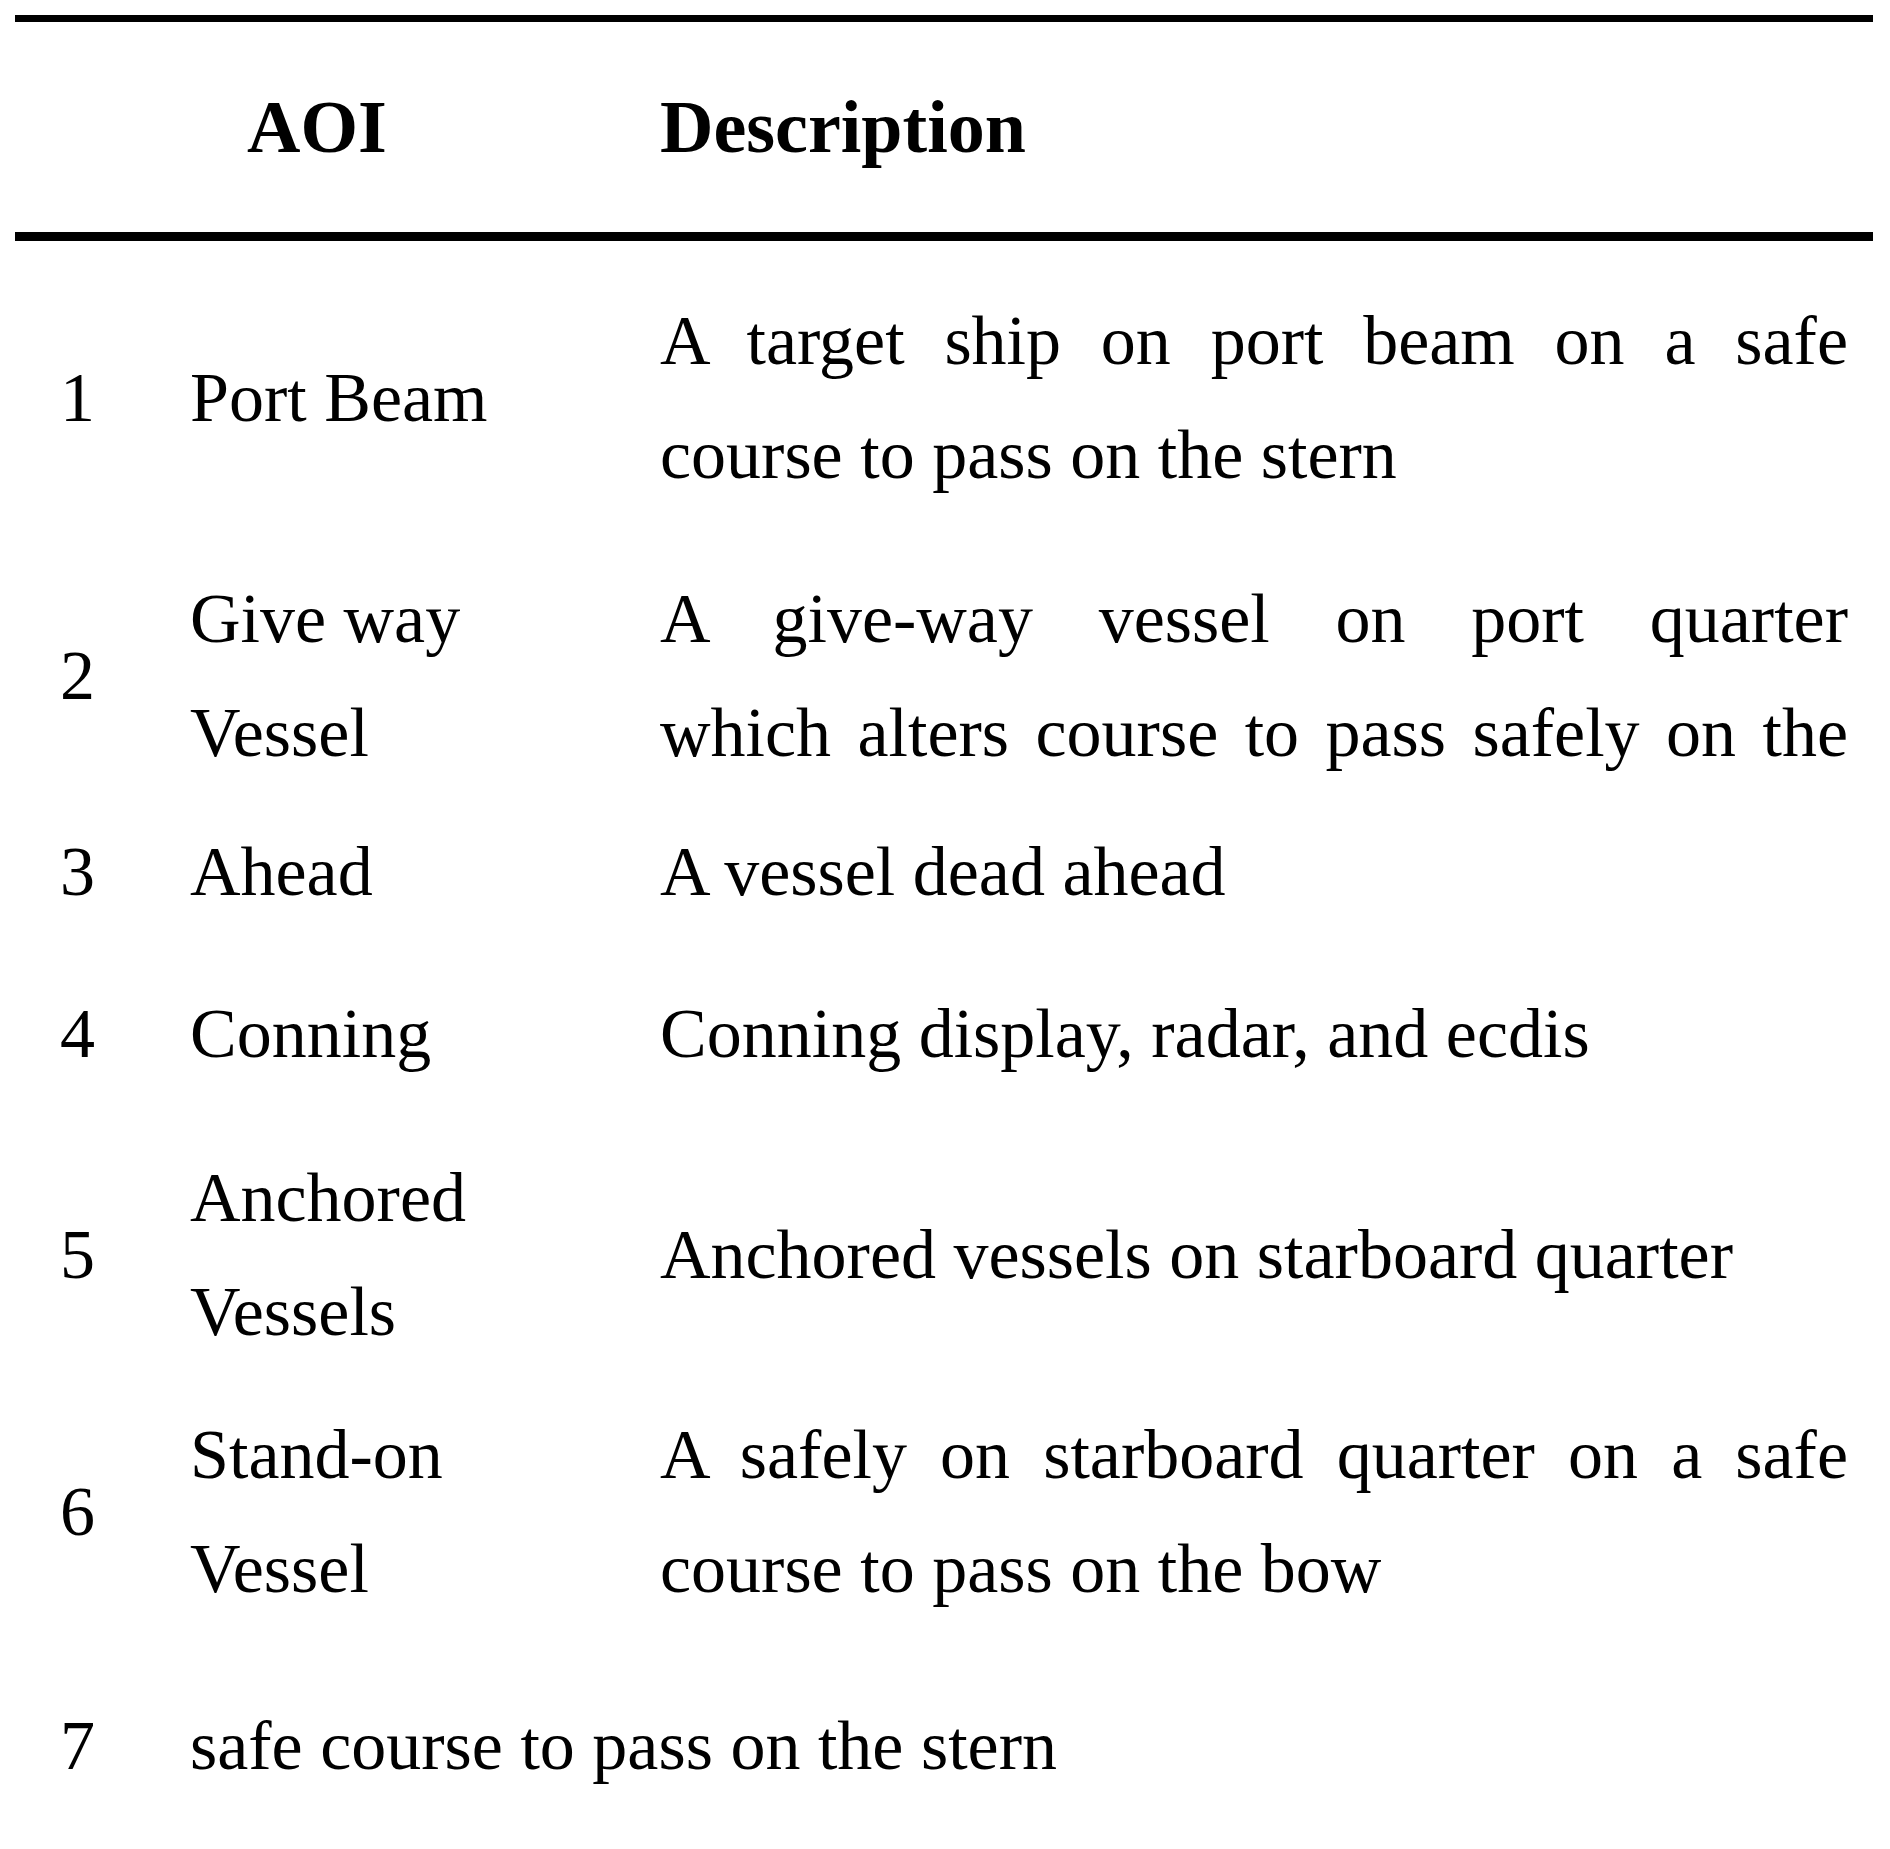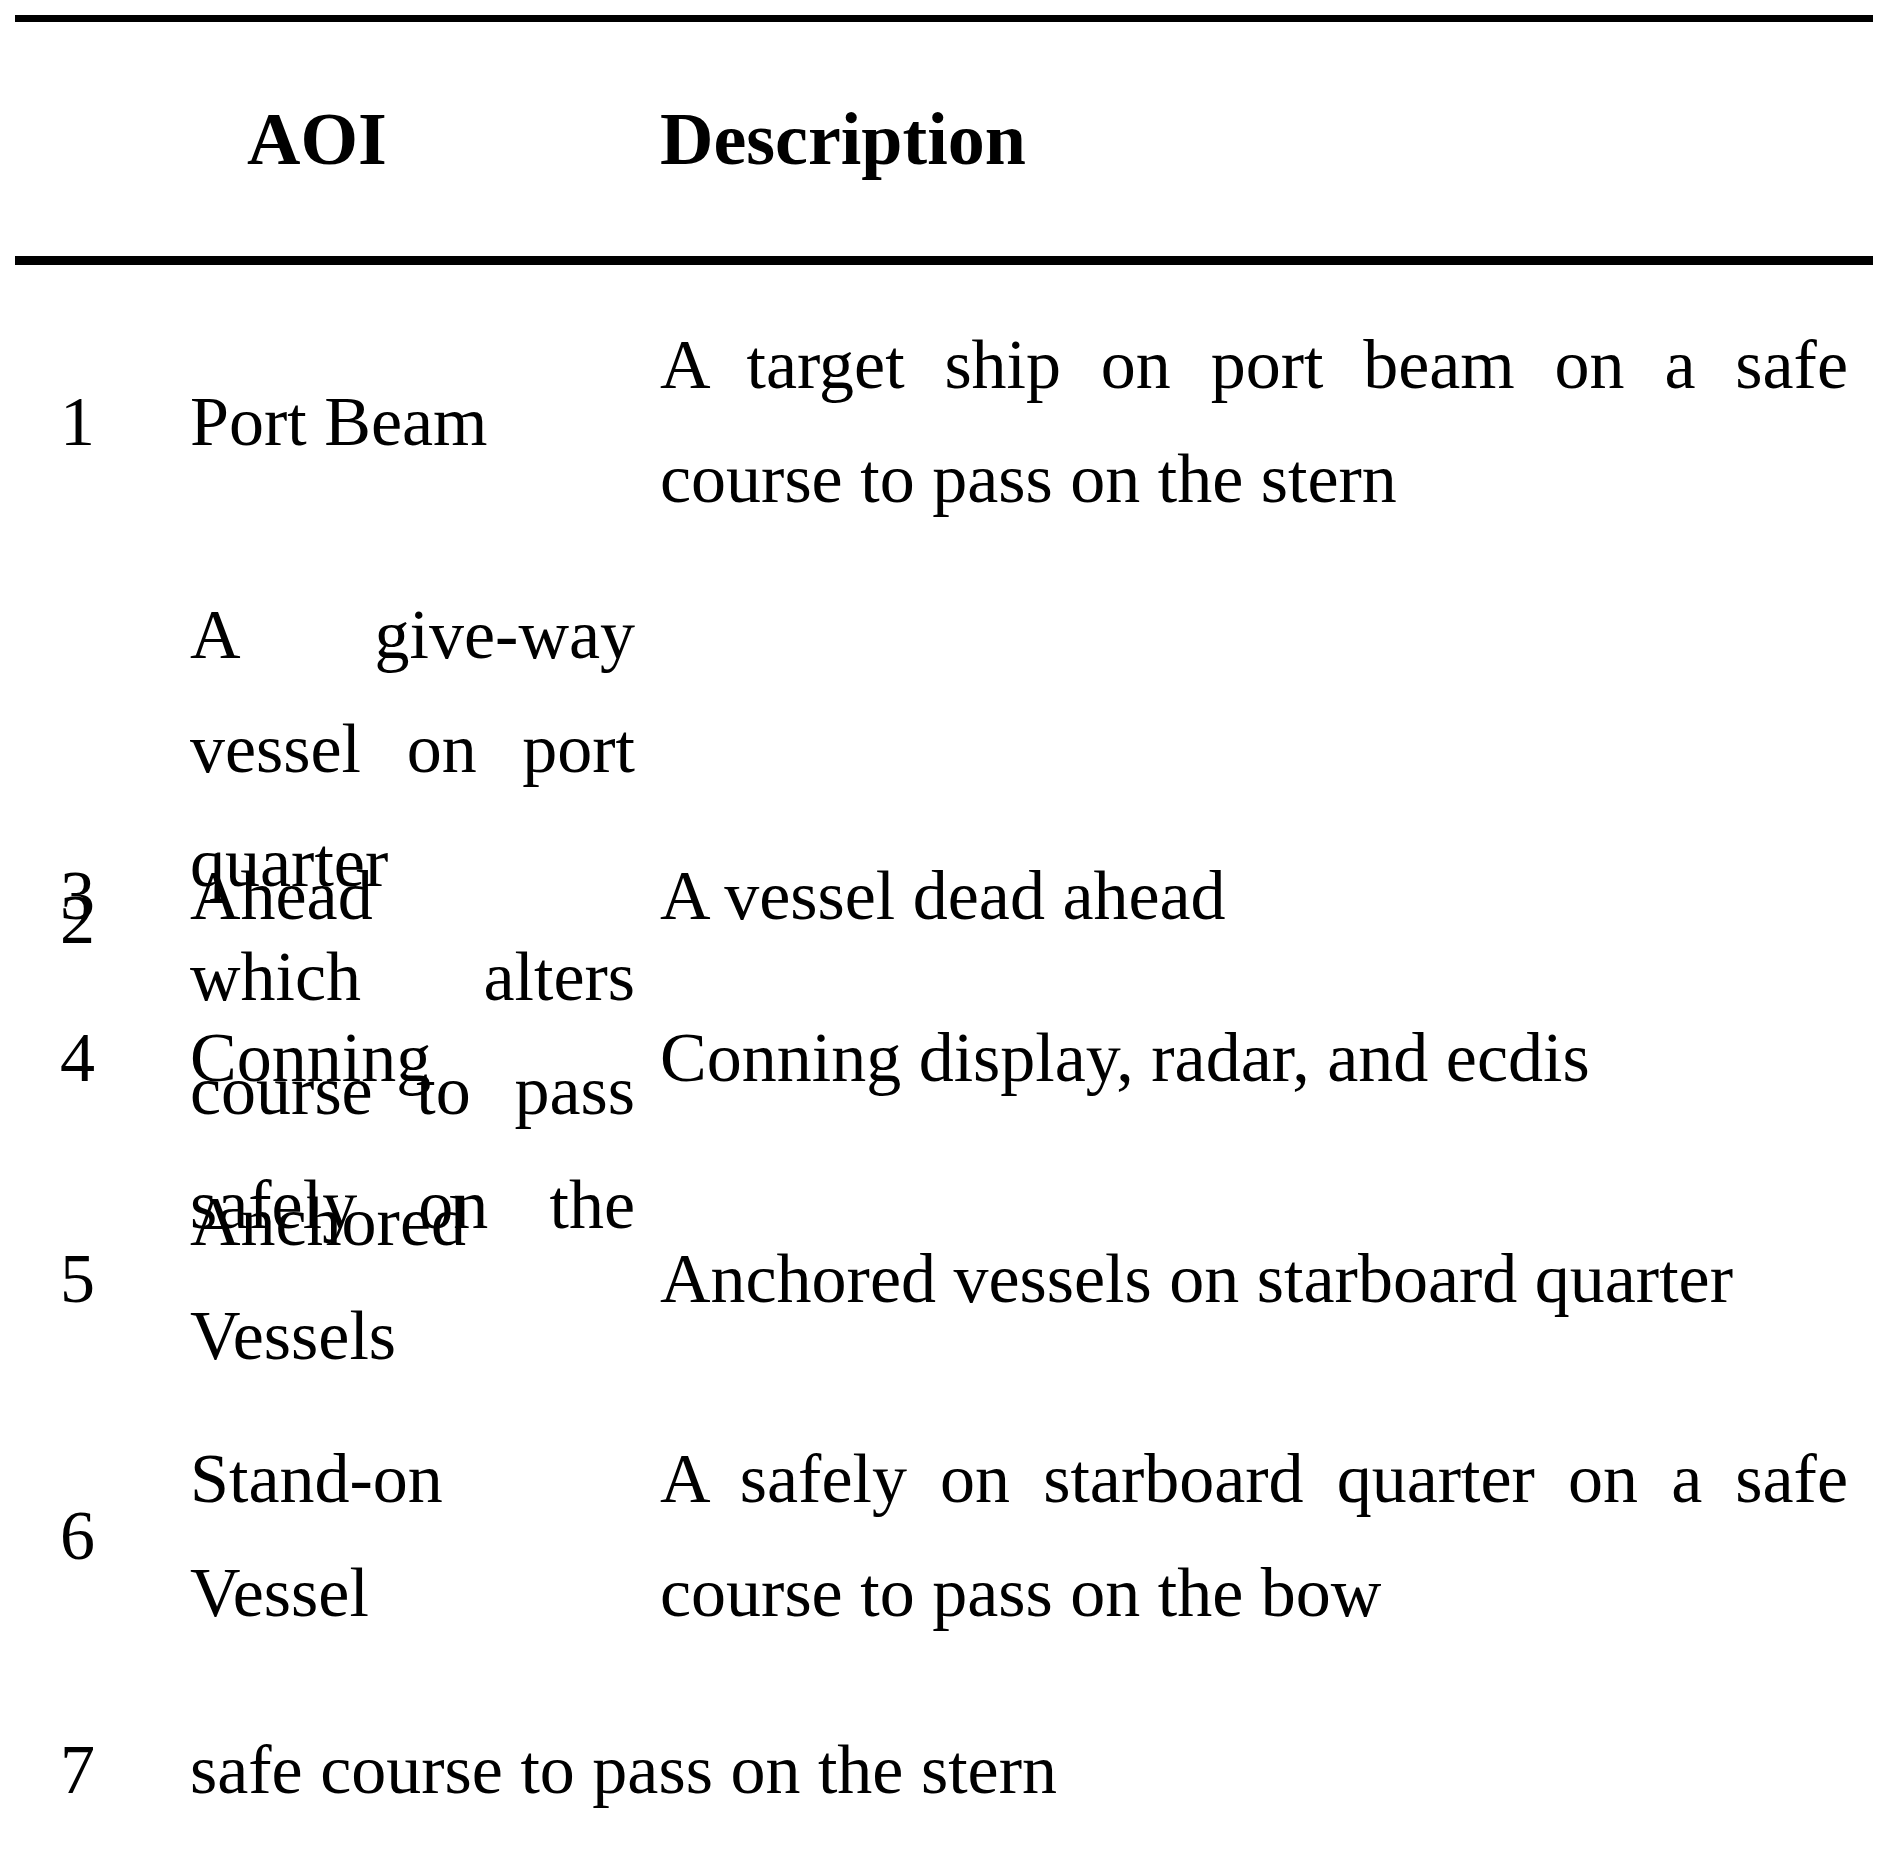--- a/index.html
+++ b/index.html
@@ -26,21 +26,21 @@
   .rule-top { height: 7px; }
   .rule-mid { height: 9px; }
   .rule-bottom { height: 9px; }
 
   .grid-row {
     display: grid;
     grid-template-columns: 175px 470px 1fr;
     align-items: center;
   }
   .header-row {
-    height: 234px;
+    height: 210px;
     font-weight: bold;
     font-size: 74px;
   }
   .header-aoi { padding-left: 57px; }
 
   .cell-num {
     padding-left: 45px;
     line-height: 114px;
   }
   .cell-aoi {
@@ -91,20 +91,23 @@
         <div class="aoi-label">Port Beam</div>
       </div>
     <div class="cell-desc">
       <div class="line j">A target ship on port beam on a safe</div>
       <div class="line">course to pass on the stern</div>
     </div>
   </div>
 
   <div class="grid-row r2">
     <div class="cell-num">2</div>
+    <div class="cell-aoi">
+        <div class="aoi-label">Give way Vessel</div>
+      </div>
     <div class="cell-desc">
       <div class="line j">A give-way vessel on port quarter</div>
       <div class="line j">which alters course to pass safely on the</div>
     </div>
   </div>
 
   <div class="grid-row r3">
     <div class="cell-num">3</div>
     <div class="cell-aoi">
         <div class="aoi-label">Ahead</div>

